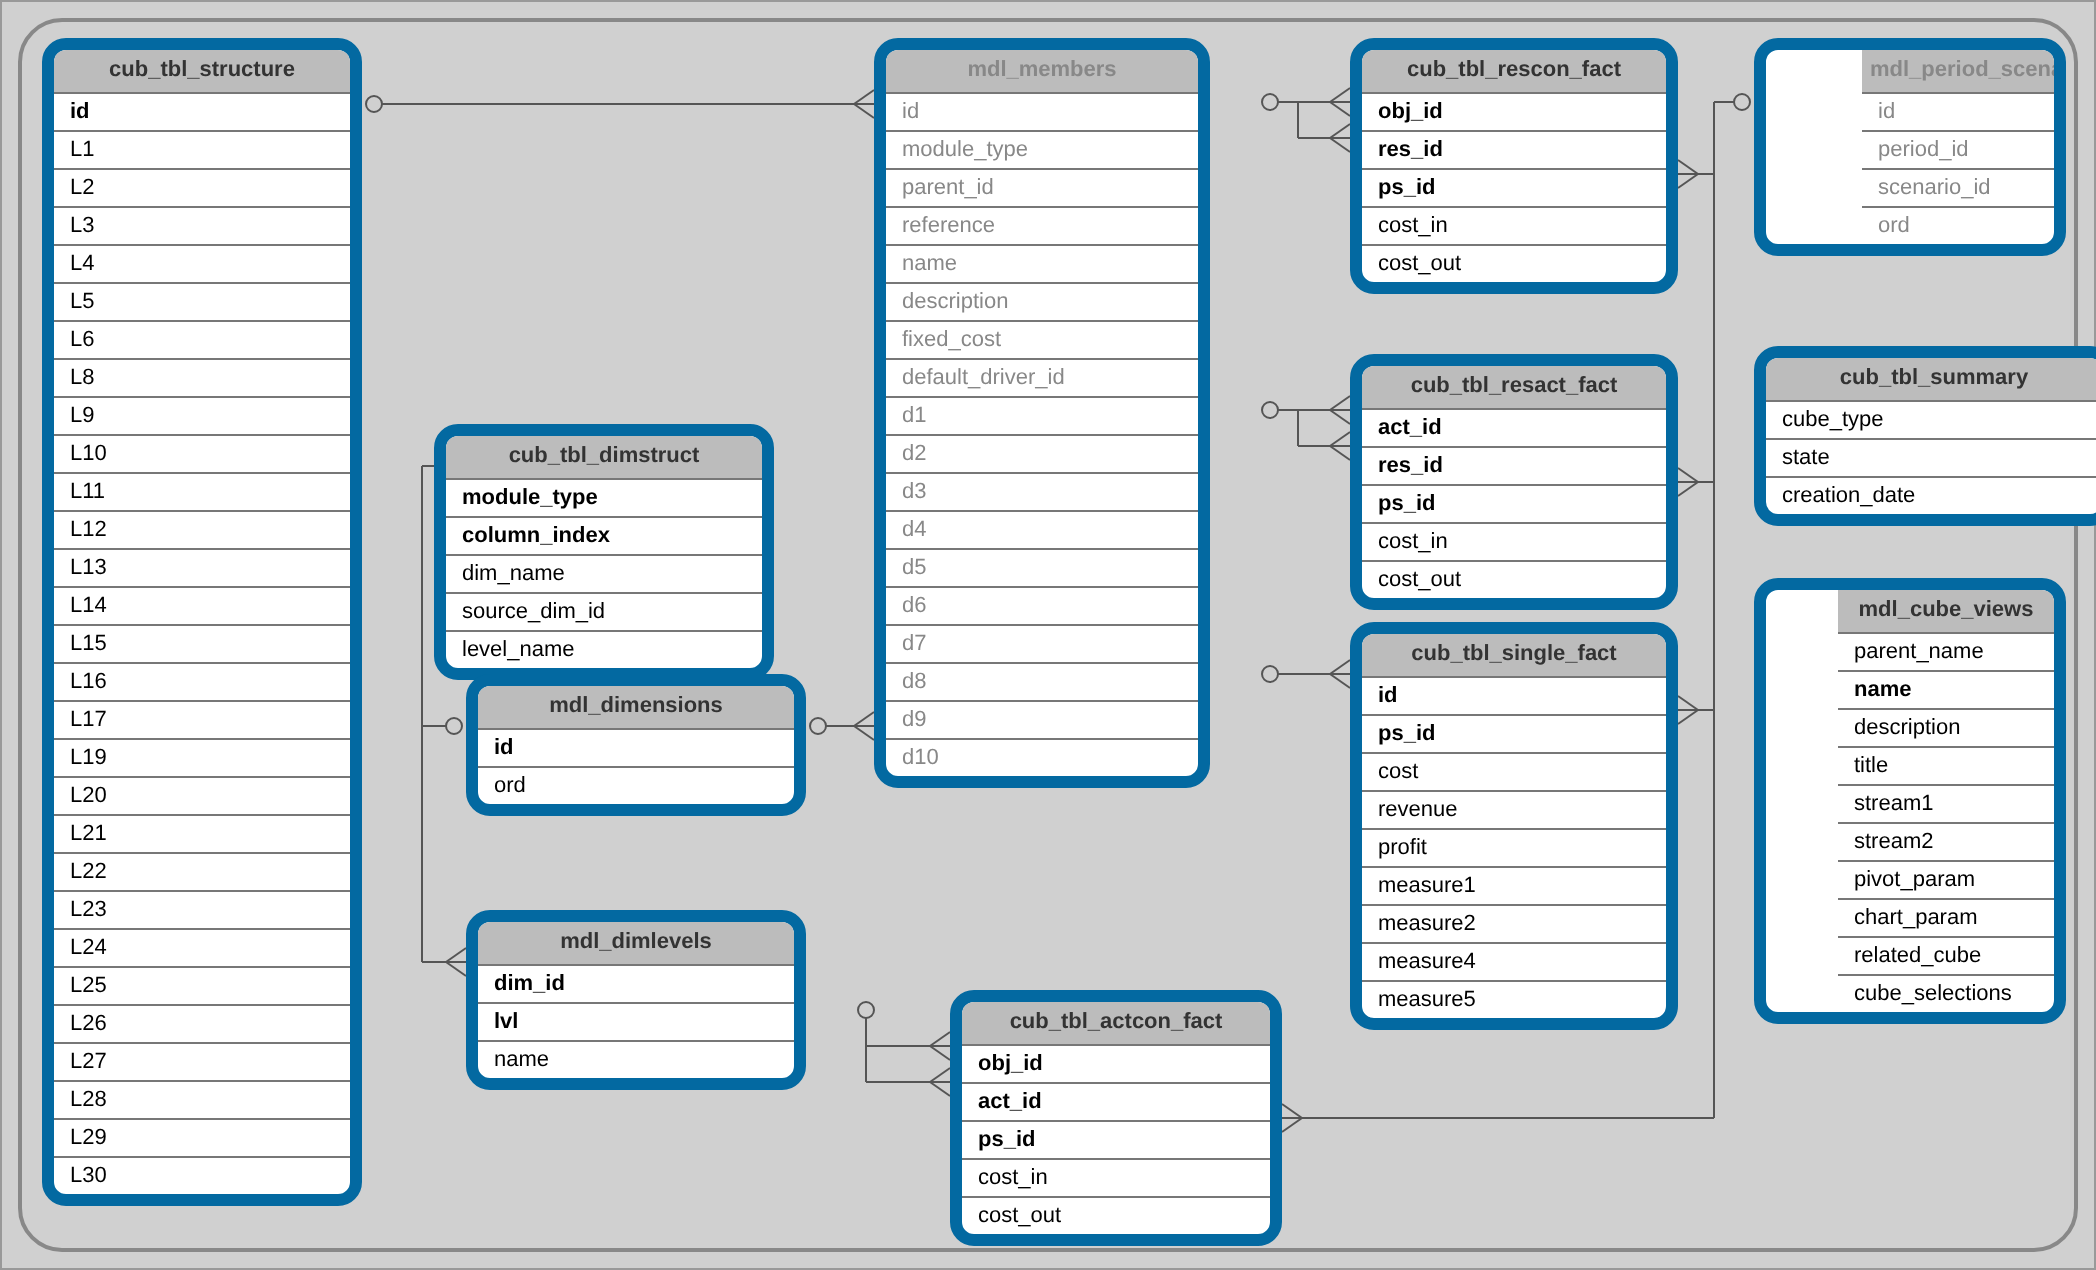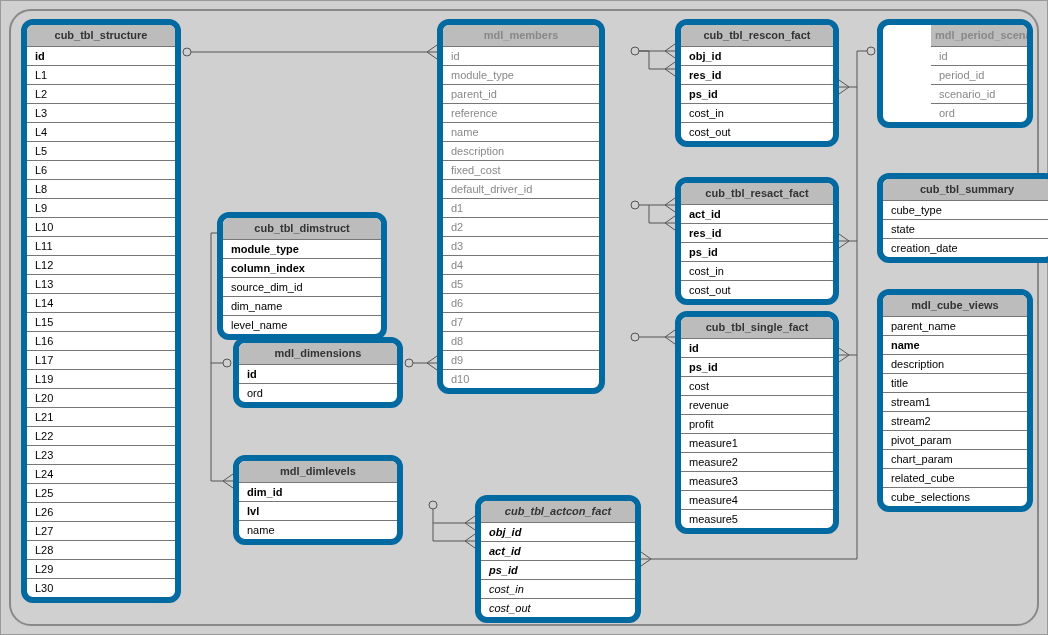--- a/index.html
+++ b/index.html
@@ -202,22 +202,22 @@
       <div class="row">L26</div>
       <div class="row">L27</div>
       <div class="row">L28</div>
       <div class="row">L29</div>
       <div class="row">L30</div>
     </div>
   <div class="entity" id="ent-dimstruct" style="left:216px; top:175px; width:170px;margin-top:36px;">
       <div class="hdr">cub_tbl_dimstruct</div>
       <div class="row bold">module_type</div>
       <div class="row bold">column_index</div>
+      <div class="row">dim_name</div>
       <div class="row">source_dim_id</div>
-      <div class="row">dim_name</div>
       <div class="row">level_name</div>
     </div>
   <div class="entity" id="ent-dimensions" style="left:232px; top:336px; width:170px;">
       <div class="hdr">mdl_dimensions</div>
       <div class="row bold">id</div>
       <div class="row">ord</div>
     </div>
   <div class="entity" id="ent-dimlevels" style="left:232px; top:454px; width:170px;">
       <div class="hdr">mdl_dimlevels</div>
       <div class="row bold">dim_id</div>
@@ -238,21 +238,21 @@
       <div class="row faint">d2</div>
       <div class="row faint">d3</div>
       <div class="row faint">d4</div>
       <div class="row faint">d5</div>
       <div class="row faint">d6</div>
       <div class="row faint">d7</div>
       <div class="row faint">d8</div>
       <div class="row faint">d9</div>
       <div class="row faint">d10</div>
     </div>
-  <div class="entity" id="ent-actcon" style="left:474px; top:494px; width:166px;font-style:italic;">
+  <div class="entity" id="ent-actcon" style="left:474px; top:494px; width:166px;">
       <div class="hdr">cub_tbl_actcon_fact</div>
       <div class="row bold">obj_id</div>
       <div class="row bold">act_id</div>
       <div class="row bold">ps_id</div>
       <div class="row">cost_in</div>
       <div class="row">cost_out</div>
     </div>
   <div class="entity" id="ent-rescon" style="left:674px; top:18px; width:164px;">
       <div class="hdr">cub_tbl_rescon_fact</div>
       <div class="row bold">obj_id</div>
@@ -271,38 +271,37 @@
     </div>
   <div class="entity" id="ent-single" style="left:674px; top:310px; width:164px;">
       <div class="hdr">cub_tbl_single_fact</div>
       <div class="row bold">id</div>
       <div class="row bold">ps_id</div>
       <div class="row">cost</div>
       <div class="row">revenue</div>
       <div class="row">profit</div>
       <div class="row">measure1</div>
       <div class="row">measure2</div>
-      <div class="row">measure3</div>
       <div class="row">measure4</div>
       <div class="row">measure5</div>
     </div>
   <div class="entity muted" id="ent-period" style="left:876px; top:18px; width:156px;">
       <div class="hdr" style="color: rgb(136, 136, 136);">mdl_period_scenarios</div>
       <div class="row faint">id</div>
       <div class="row faint">period_id</div>
       <div class="row faint">scenario_id</div>
       <div class="row faint">ord</div>
     </div>
   <div class="entity" id="ent-summary" style="left:876px; top:172px; width:180px;">
       <div class="hdr">cub_tbl_summary</div>
       <div class="row">cube_type</div>
       <div class="row">state</div>
       <div class="row">creation_date</div>
     </div>
-  <div class="entity" id="ent-views" style="left:876px; top:288px; width:156px;">
+  <div class="entity" id="ent-views" style="left:876px; top:288px; width:156px;padding-left:36px;">
       <div class="hdr">mdl_cube_views</div>
       <div class="row">parent_name</div>
       <div class="row bold">name</div>
       <div class="row">description</div>
       <div class="row">title</div>
       <div class="row">stream1</div>
       <div class="row">stream2</div>
       <div class="row">pivot_param</div>
       <div class="row">chart_param</div>
       <div class="row">related_cube</div>

